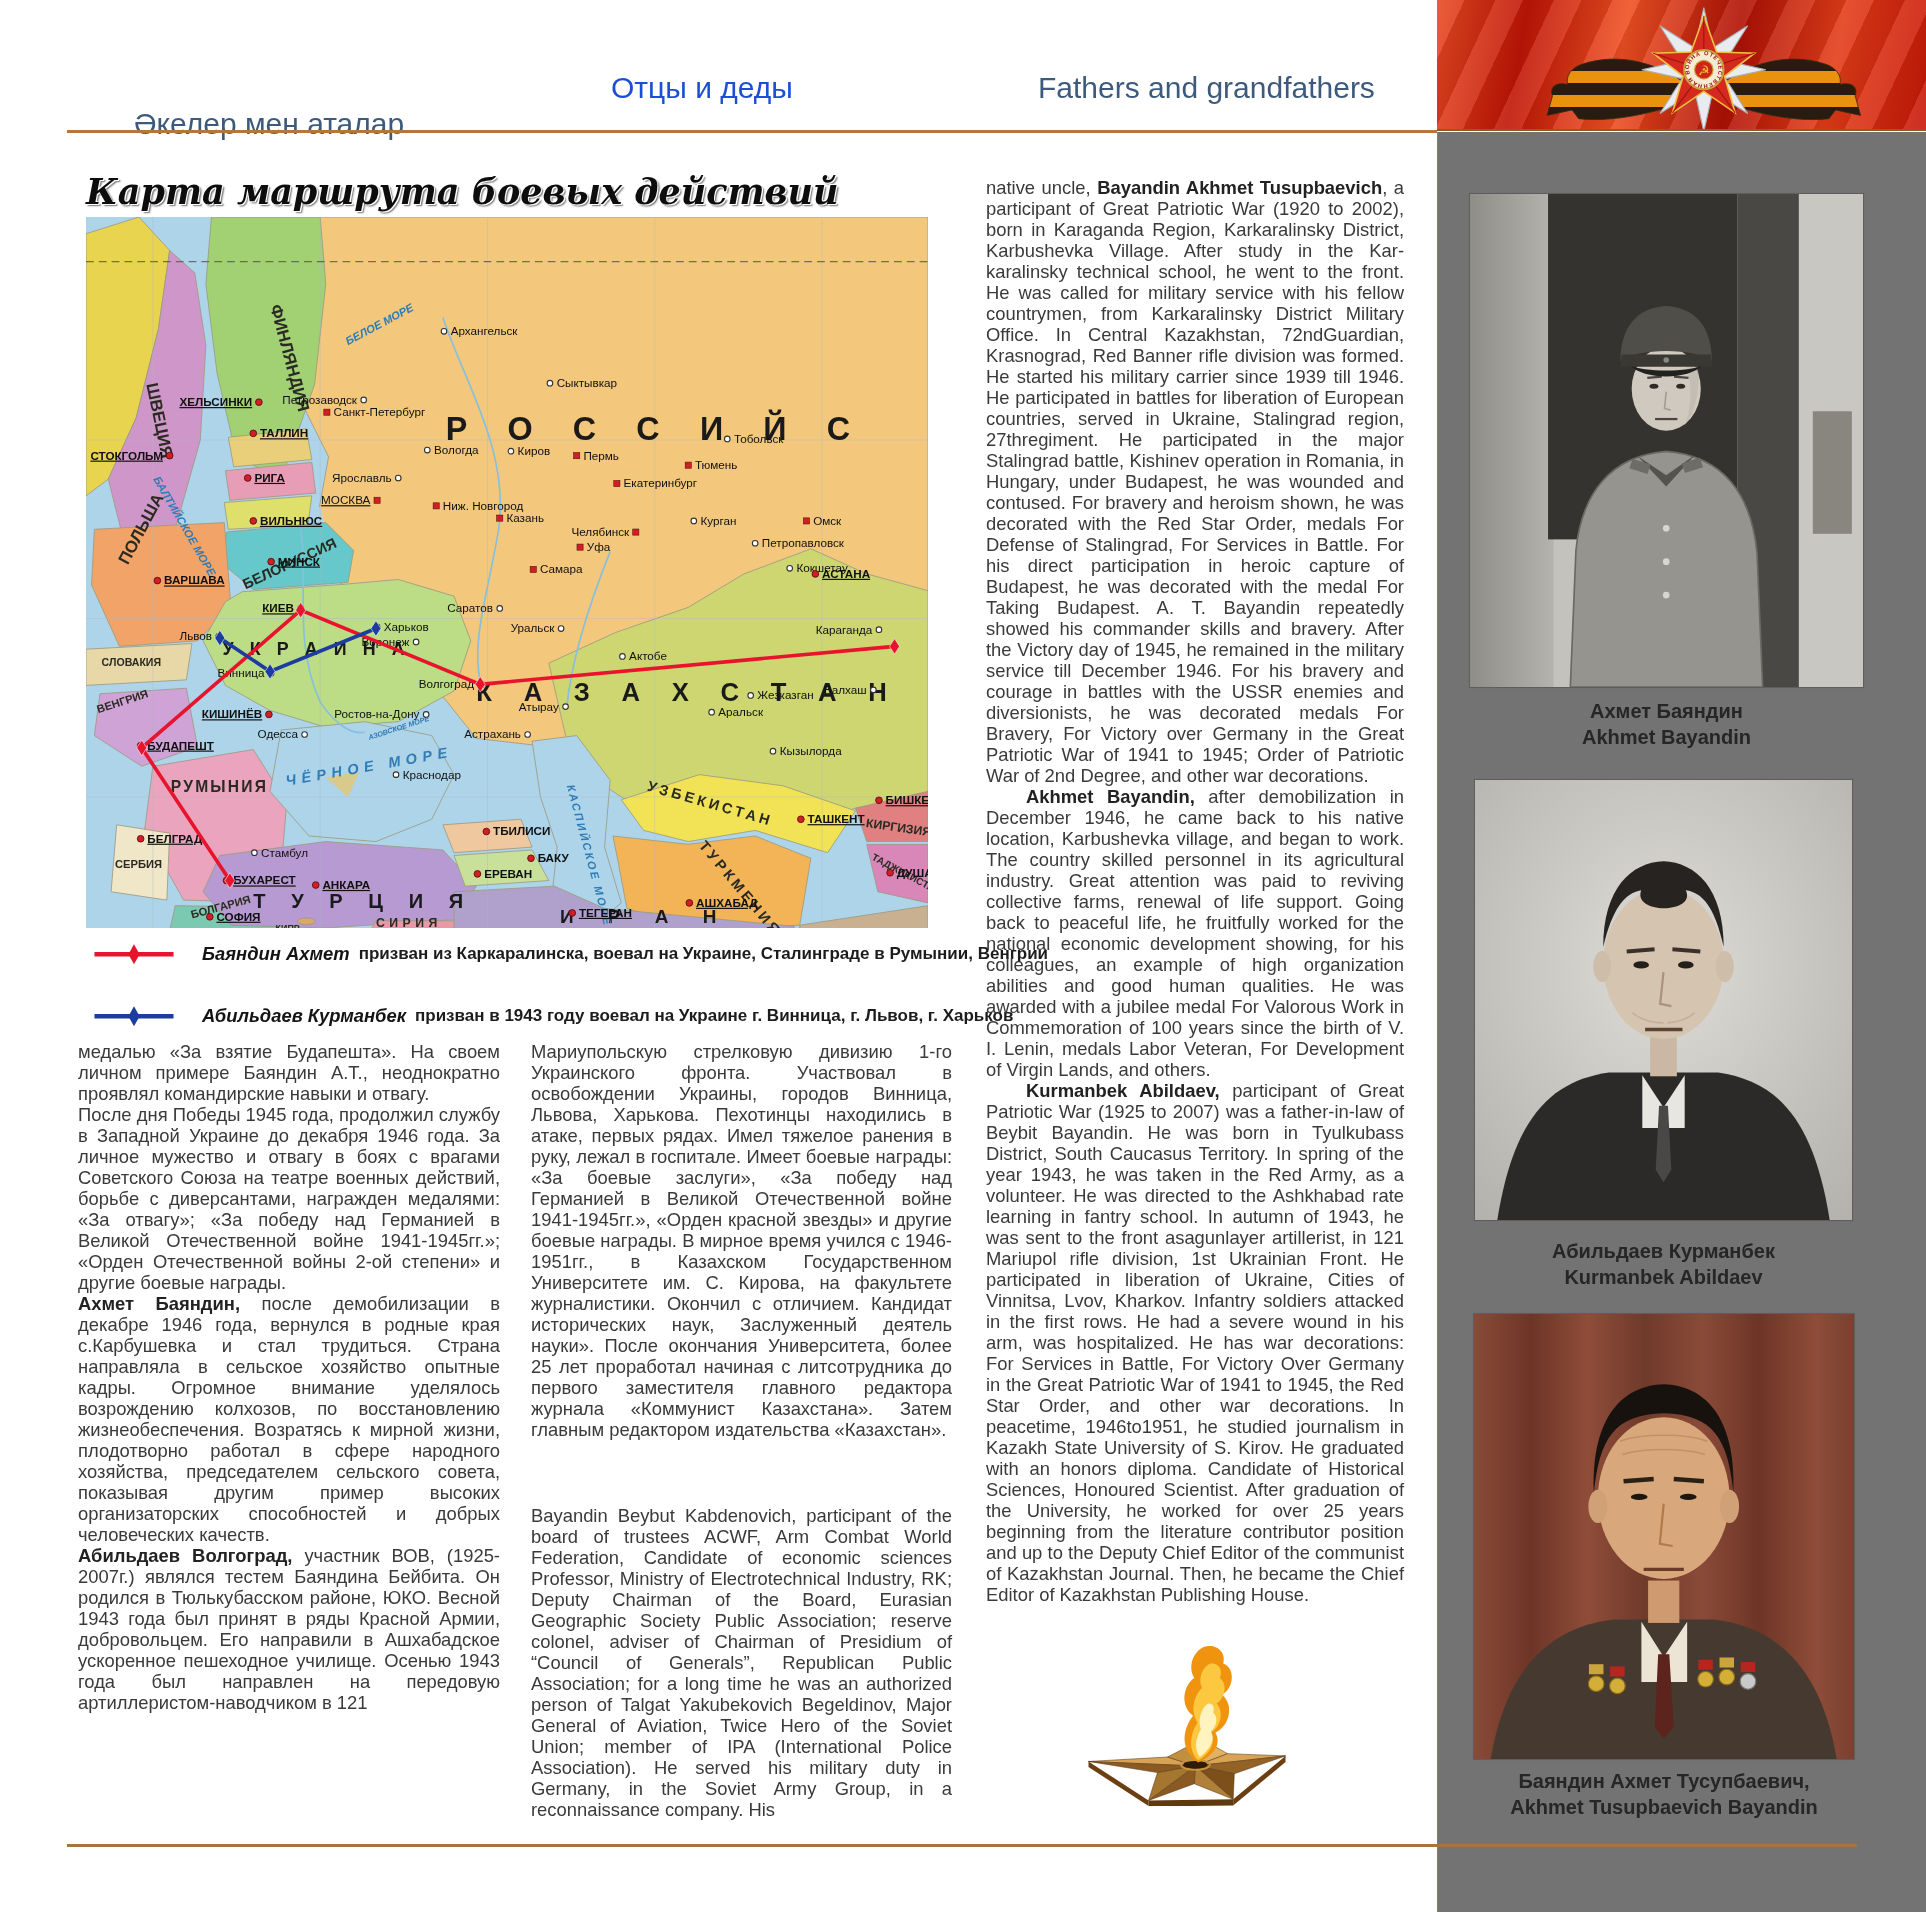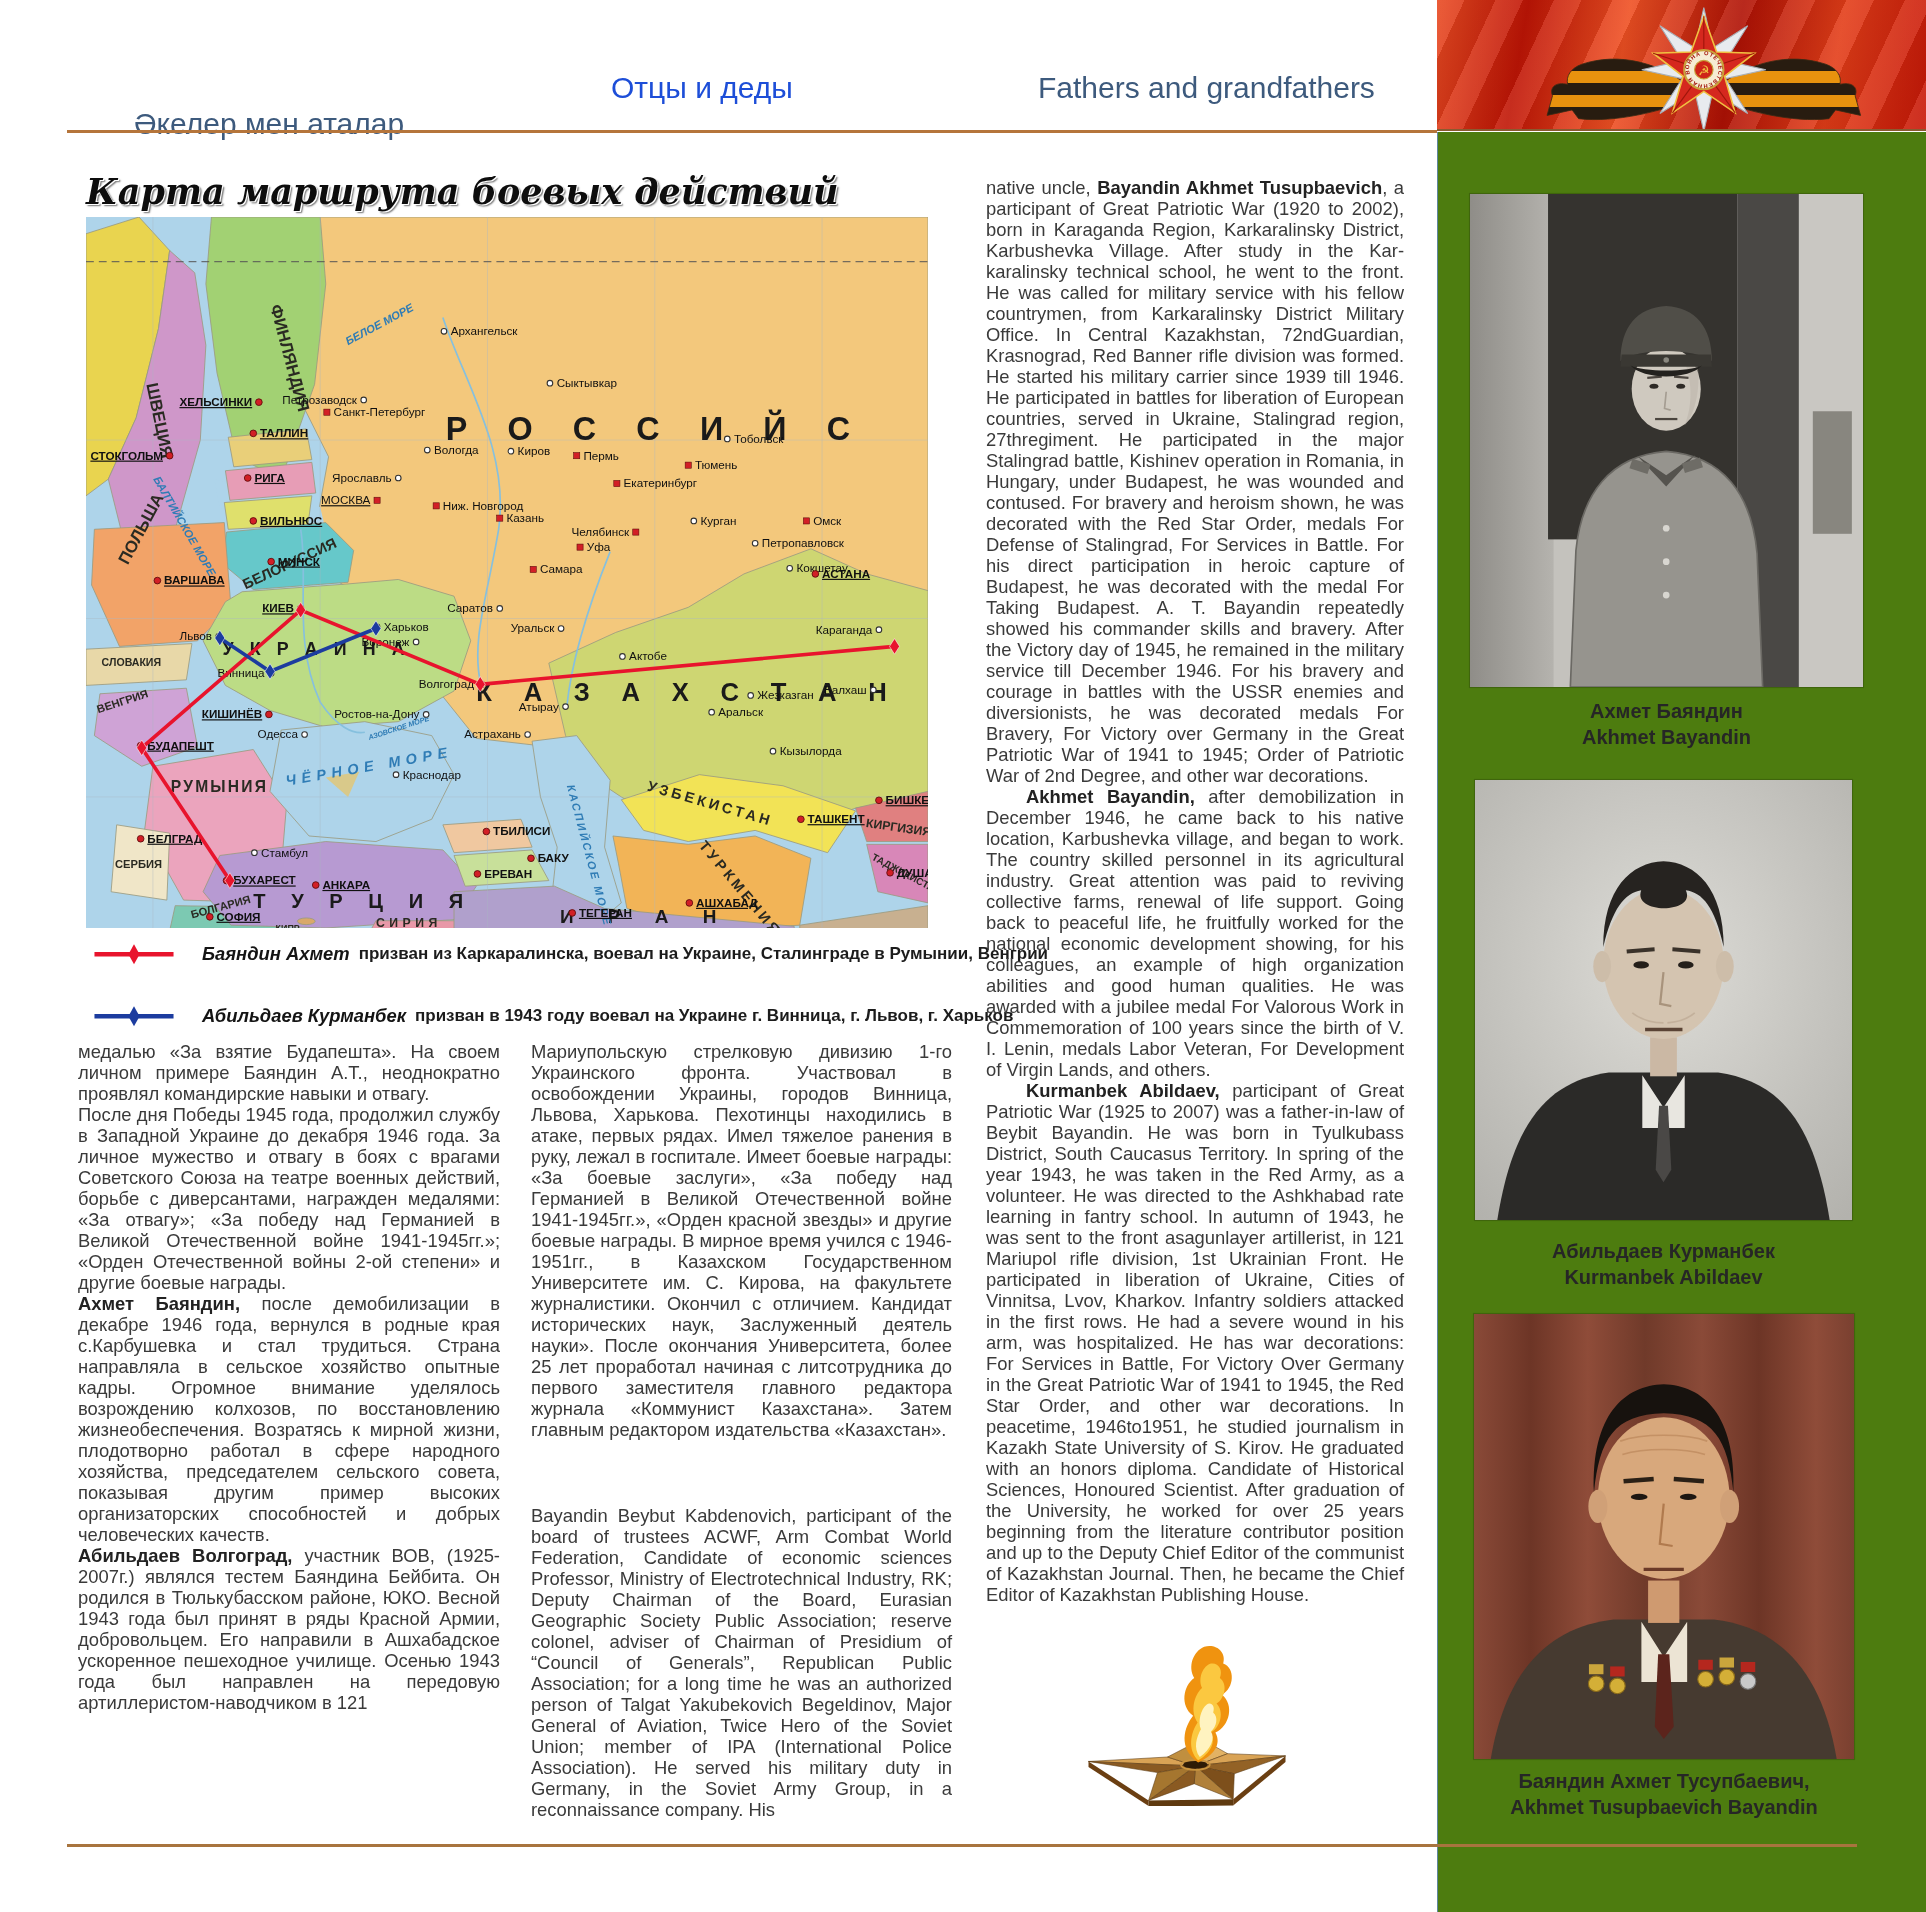--- a/index.html
+++ b/index.html
@@ -13,21 +13,21 @@
   .rule-top{position:absolute;left:67px;top:130px;width:1370px;height:2.8px;background:#b5753b;}
   .rule-bottom{position:absolute;left:67px;top:1844px;width:1790px;height:2.8px;background:#a8743e;}
   
   .banner{position:absolute;left:1437px;top:0;width:489px;height:129px;
           background:linear-gradient(100deg,#e94a22 0%,#c01505 18%,#ef5023 38%,#b01104 60%,#e33d18 80%,#c71707 100%);
           border-bottom:2.8px solid #8a5a30;}
   .banner::after{content:"";position:absolute;inset:0;
           background:repeating-linear-gradient(115deg,rgba(255,255,255,.10) 0 25px,rgba(0,0,0,.08) 25px 53px);}
   .banner svg{position:relative;display:block;width:100%;height:100%;z-index:2;}
   
-  .sidebar{position:absolute;left:1437px;top:132px;width:489px;height:1781px;background:#4d7c0f;border-left:0.6px solid #5f87a0;}
+  .sidebar{position:absolute;left:1437px;top:132px;width:489px;height:1781px;background:#737373;border-left:0.6px solid #5f87a0;}
   .photo{position:absolute;box-shadow:0 0 0 1.1px rgba(0,0,0,.18);}
   .photo svg{display:block;width:100%;height:100%;}
   .caption{position:absolute;text-align:center;font-weight:bold;font-size:20px;line-height:26px;color:#262626;}
   
   .map-title{position:absolute;left:86px;top:171px;width:842px;text-align:left;
              font-family:"DejaVu Serif",serif;font-style:italic;font-weight:bold;font-size:35px;color:#0d0d0d;
              text-shadow:1.1px 1.1px 0 #ffffff,-1.1px -1.1px 0 #ffffff,2.2px 2.2px 1.7px rgba(0,0,0,.55);}
   .map-wrap{position:absolute;left:86px;top:217px;width:842px;height:711px;}
   .map-wrap svg{display:block;width:100%;height:100%;}
   text.ml-big{font-weight:bold;fill:#1a1a1a;}

